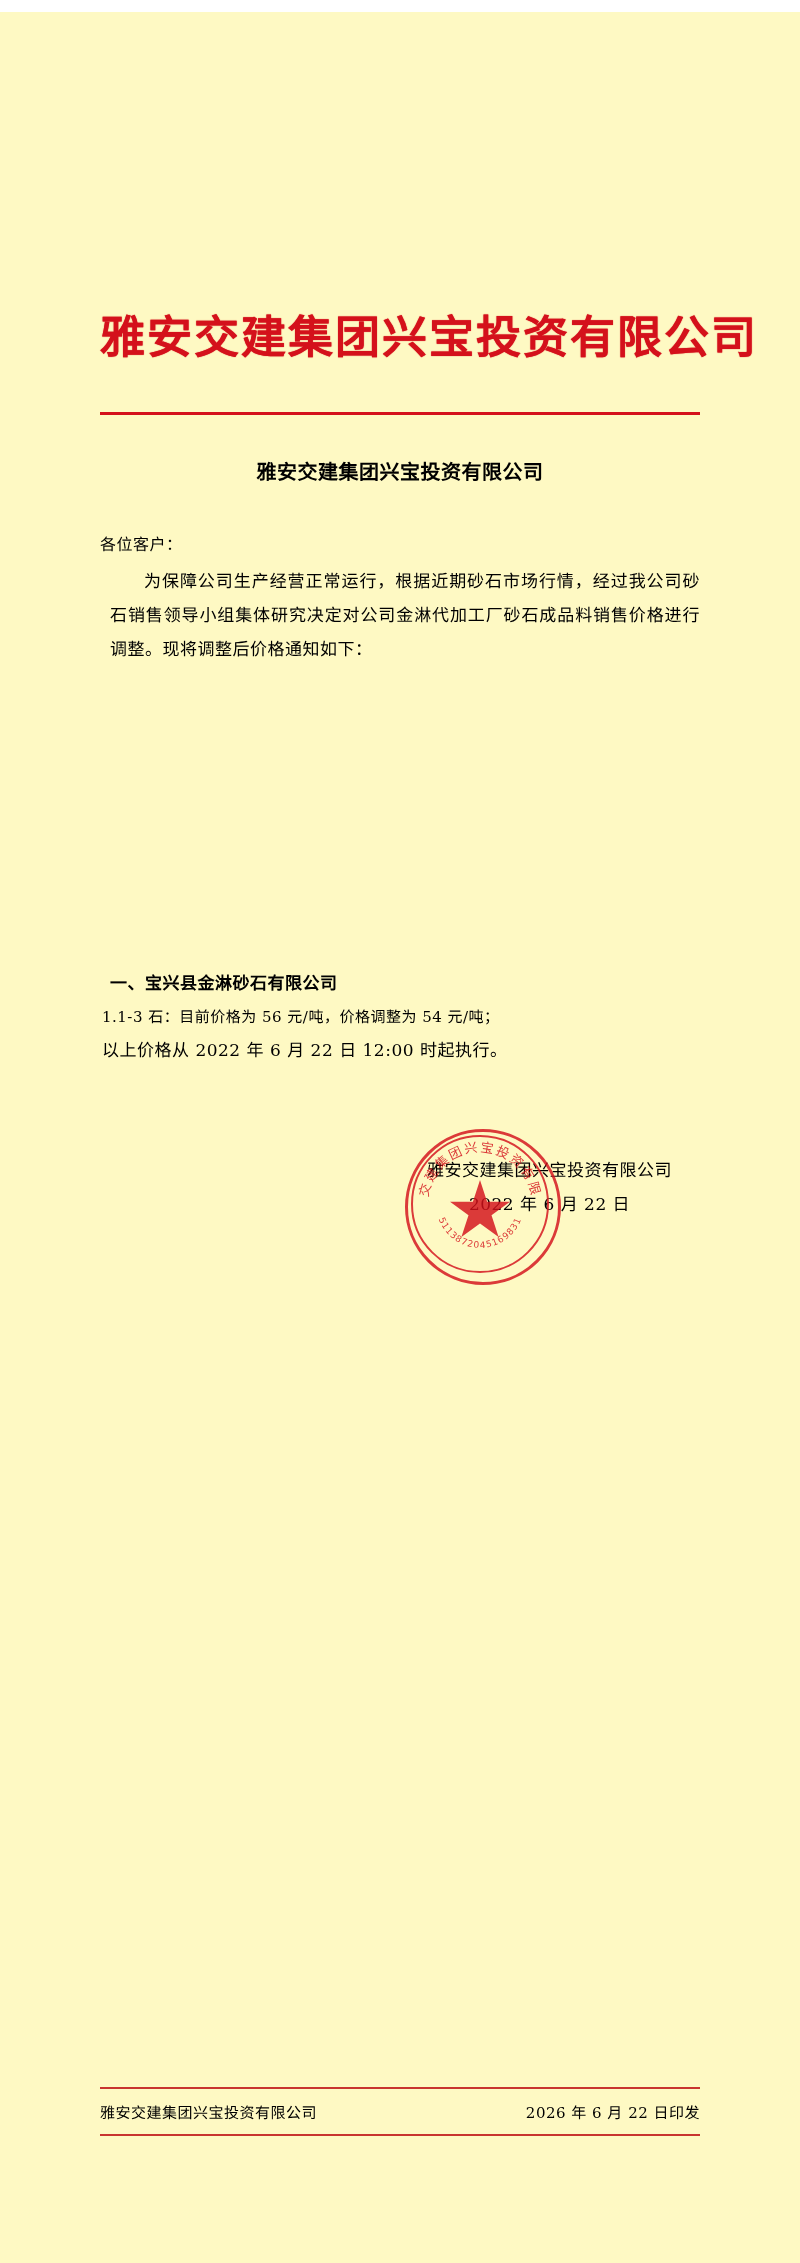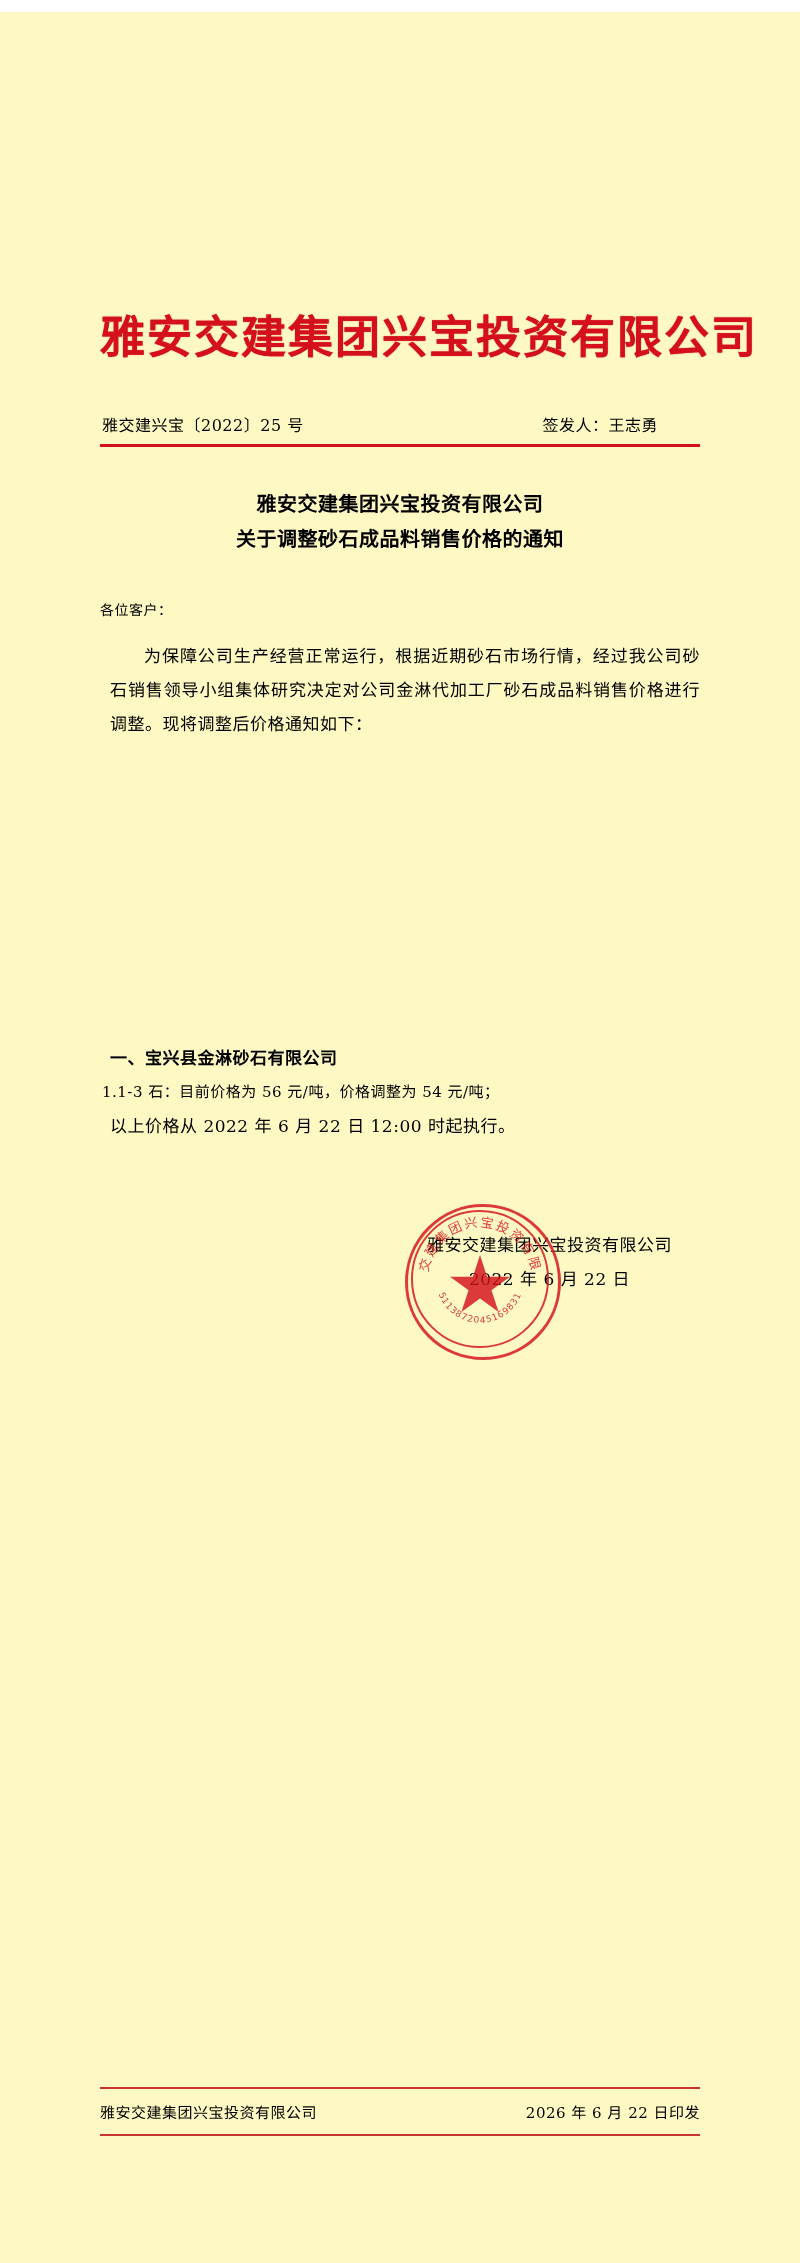--- a/index.html
+++ b/index.html
@@ -60,23 +60,23 @@
   }
   .doc-title {
     text-align: center;
     font-weight: bold;
     font-size: 20px;
     line-height: 1.75;
     letter-spacing: 0.5px;
     margin-bottom: 40px;
   }
   .salutation {
-    font-size: 14px;
+    font-size: 16px;
     line-height: 1.9;
-    margin-bottom: 16px;
+    margin-bottom: 4px;
     letter-spacing: 0.5px;
   }
   .para {
     font-size: 17px;
     line-height: 2.0;
     text-indent: 2em;
     text-align: justify;
     letter-spacing: 0.5px;
     margin-left: 10px;
   }
@@ -93,21 +93,21 @@
   .list-item {
     font-size: 15px;
     line-height: 2.1;
     letter-spacing: 0.5px;
     margin-left: 2px;
   }
   .effective {
     font-size: 17px;
     line-height: 2.1;
     letter-spacing: 0.5px;
-    margin-left: 10px;
+    margin-left: 2px;
   }
   
   .sign-block {
     position: relative;
     margin-top: 60px;
     height: 160px;
   }
   .sign-lines {
     position: absolute;
     right: 28px;
@@ -158,32 +158,25 @@
 </style>
 </head>
 <body>
 
 <div class="page">
 
   <div class="doc">
 
     <div class="red-title">雅安交建集团兴宝投资有限公司</div>
 
-    <div class="meta-row">
-      <div class="meta-left">雅交建兴宝〔2022〕25 号</div>
-      <div class="meta-right">
-        <span>签发人：</span><span>王志勇</span>
-      </div>
-    </div>
 
     <div class="red-rule"></div>
 
     <div class="doc-title">
       <div>雅安交建集团兴宝投资有限公司</div>
-      <div>关于调整砂石成品料销售价格的通知</div>
     </div>
 
     <div class="salutation">各位客户：</div>
 
     <div class="para">为保障公司生产经营正常运行，根据近期砂石市场行情，经过我公司砂石销售领导小组集体研究决定对公司金淋代加工厂砂石成品料销售价格进行调整。现将调整后价格通知如下：</div>
 
     <div class="gap"></div>
 
     <div class="section-head">一、宝兴县金淋砂石有限公司</div>
 

